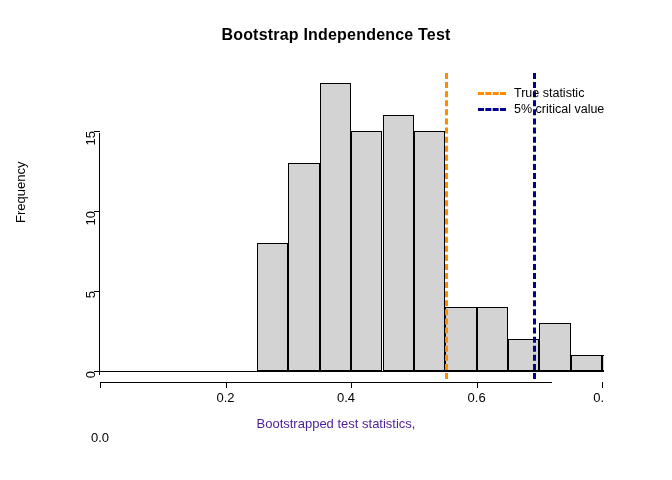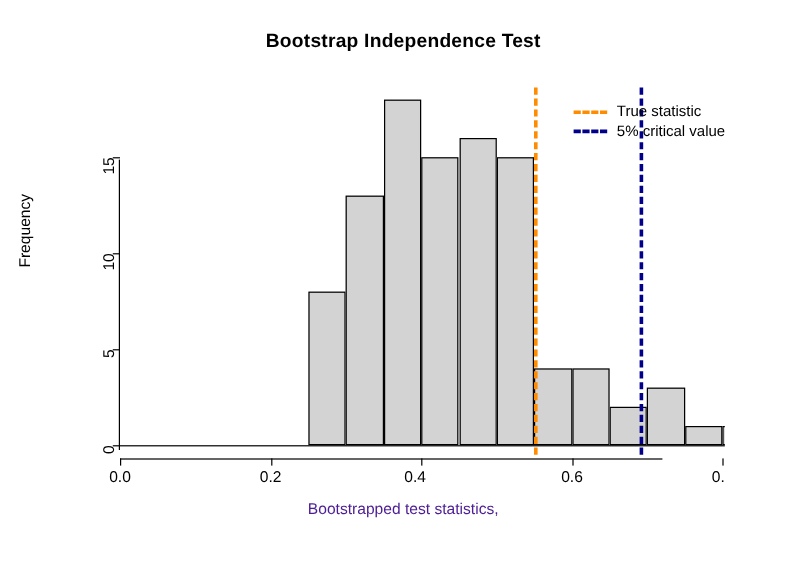--- a/index.html
+++ b/index.html
@@ -190,21 +190,21 @@
       </div>
     <div class="vline" id="vline-true" style="left: 345.278px; border-left-color: rgb(255, 140, 0);"></div>
     <div class="vline" id="vline-crit" style="left: 433.167px; border-left-color: rgb(0, 0, 139);"></div>
   </div>
 
   <div id="x-axis-line"></div>
 
   <div id="x-axis-ticks">
     <div class="tick-rule"></div>
   <div class="tick" style="left: 0px;"></div>
-      <div class="tick-label" style="left: 0px;">0.0</div>
+      <div class="tick-label" style="left: 0px; margin-top: 40px;">0.0</div>
       <div class="tick" style="left: 125.556px;"></div>
       <div class="tick-label" style="left: 125.556px;">0.2</div>
       <div class="tick" style="left: 251.111px;"></div>
       <div class="tick-label" style="left: 246px;">0.4</div>
       <div class="tick" style="left: 376.667px;"></div>
       <div class="tick-label" style="left: 376.667px;">0.6</div>
       <div class="tick" style="left: 502.222px;"></div>
       <div class="tick-label" style="left: 502.222px;">0.8</div>
     </div>
 

